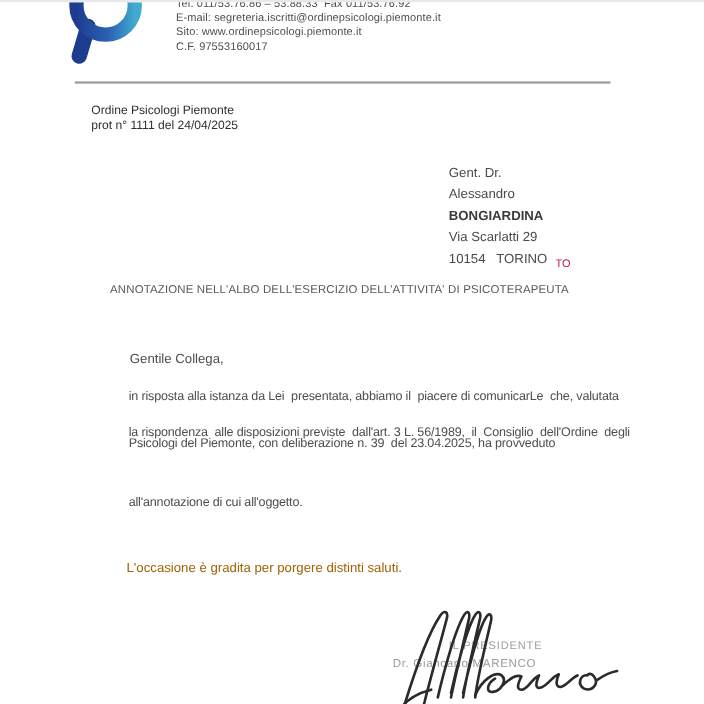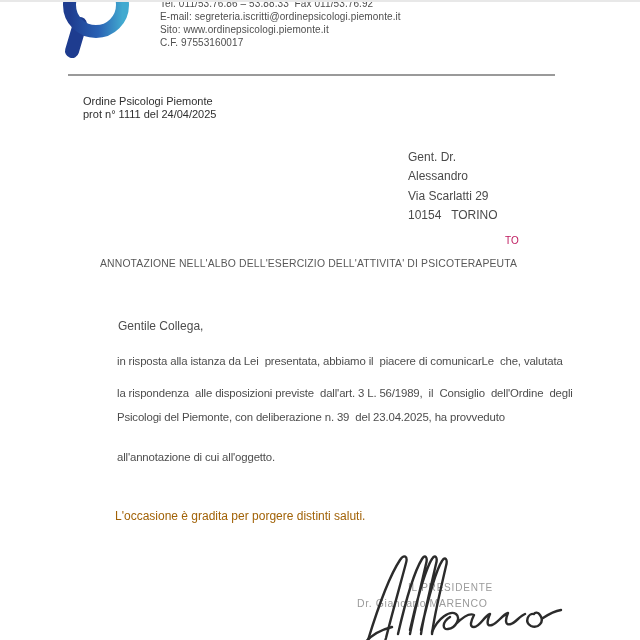--- a/index.html
+++ b/index.html
@@ -27,21 +27,21 @@
   .recipient div{white-space:pre;}
   .recipient .bold{font-weight:bold;color:#3a3a3a;}
   .province{left:505px;top:233px;font-size:10px;color:#be185d;}
 
   
   .subject{left:100px;top:256px;font-size:10.4px;letter-spacing:0.15px;color:#585858;white-space:pre;}
 
   
   .salutation{left:118px;top:317px;font-size:12px;color:#4d4d4d;}
   .body-line{left:85px;font-size:11.4px;letter-spacing:-0.15px;color:#4d4d4d;white-space:pre;padding-left:32px;}
-  .bl0{top:353px;} .bl1{top:385px;text-align:right;} .bl2{top:409px;} .bl3{top:449px;}
+  .bl0{top:353px;} .bl1{top:385px;text-align:right;} .bl2{top:395px;} .bl3{top:449px;}
   .closing{left:115px;top:507px;font-size:12px;color:#a16207;}
 
   
   .sig-title{left:408px;top:580px;font-size:10px;letter-spacing:0.8px;color:#9b9b9b;white-space:pre;}
   .sig-name{left:357px;top:595px;font-size:10.5px;letter-spacing:0.6px;color:#9b9b9b;white-space:pre;}
   .sig-svg{left:338px;top:550px;}
   .logo-svg{left:56px;top:0px;}
 </style>
 </head>
 <body>
@@ -70,20 +70,21 @@
   <div class="abs header-rule"></div>
 
   <div class="abs prot-block">
     <div>Ordine Psicologi Piemonte</div>
     <div>prot n° 1111 del 24/04/2025</div>
   </div>
 
   <div class="abs recipient">
     <div>Gent. Dr.</div>
     <div>Alessandro</div>
+    <div class="bold">BONGIARDINA</div>
     <div>Via Scarlatti 29</div>
     <div>10154   TORINO</div>
   </div>
   <div class="abs province">TO</div>
 
   <div class="abs subject">ANNOTAZIONE NELL'ALBO DELL'ESERCIZIO DELL'ATTIVITA' DI PSICOTERAPEUTA</div>
 
   <div class="abs salutation">Gentile Collega,</div>
   <div class="abs body-line bl0">in risposta alla istanza da Lei  presentata, abbiamo il  piacere di comunicarLe  che, valutata</div>
   <div class="abs body-line bl1">la rispondenza  alle disposizioni previste  dall'art. 3 L. 56/1989,  il  Consiglio  dell'Ordine  degli</div>

